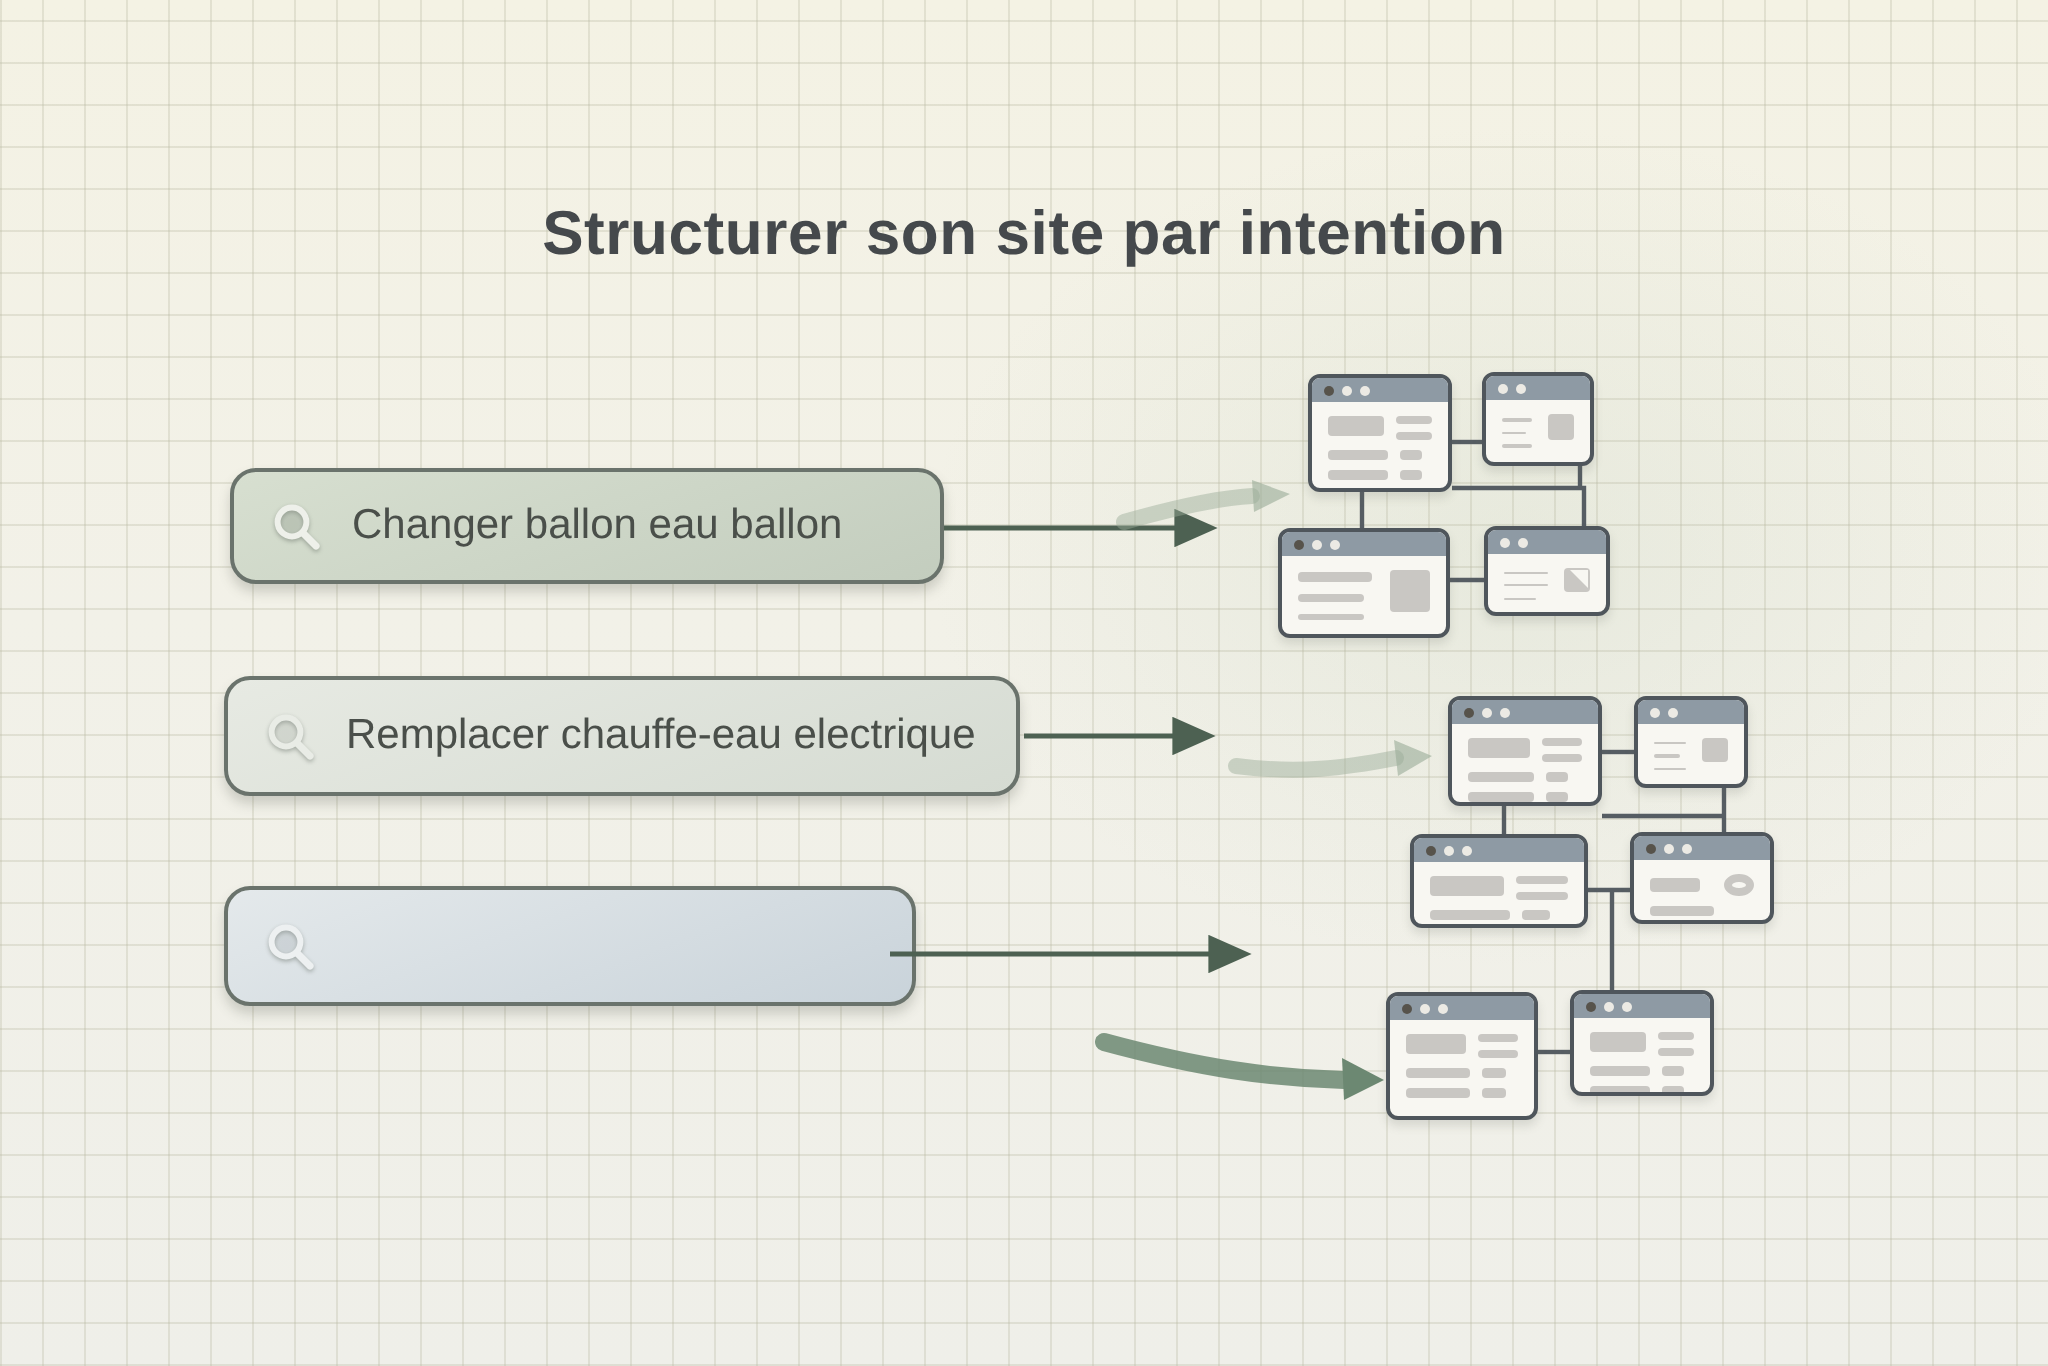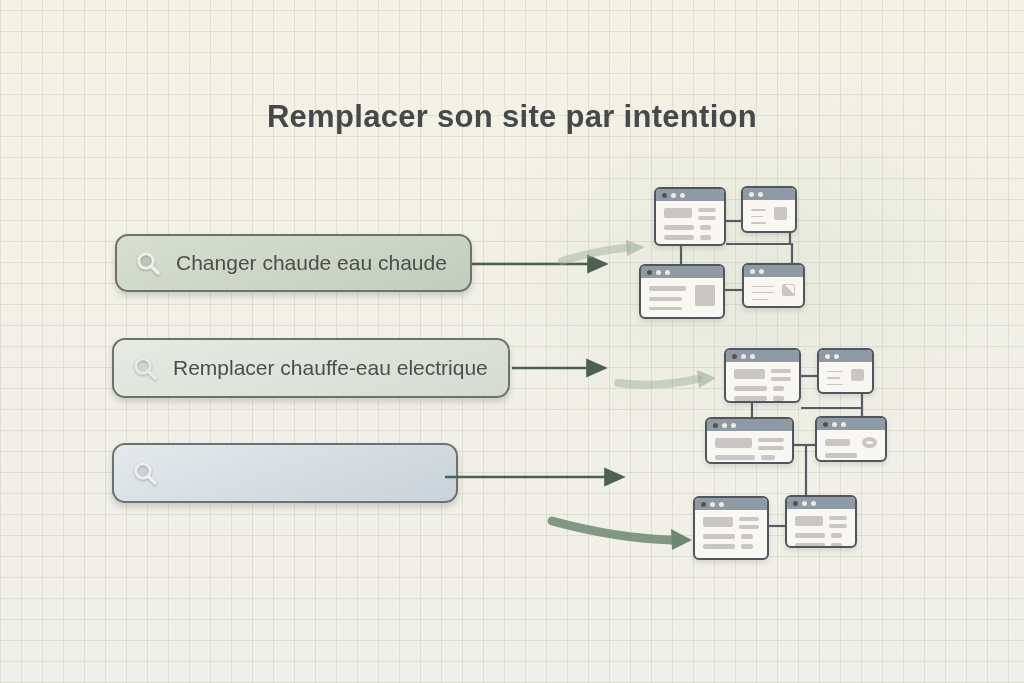--- a/index.html
+++ b/index.html
@@ -55,28 +55,28 @@
   .sq{background:#c9c7c3;border-radius:2px;}
   .imgsq{background:#c9c7c3;border-radius:2px;position:relative;}
   .imgsq:after{content:"";position:absolute;top:1px;right:1px;border-style:solid;border-width:0 9px 9px 0;border-color:transparent #f8f7f2 transparent transparent;}
   .donut{width:15px;height:11px;border-radius:50%;border:4px solid #c9c7c3;box-sizing:border-box;background:#f8f7f2;}
 </style>
 </head>
 <body>
 
 <div class="grid"></div>
 
-<h1 class="title">Remplacer son site par intention</h1>
+<h1 class="title">Structurer son site par intention</h1>
 
 <div class="pill pill-1">
   <svg class="mag" width="27" height="27" viewBox="0 0 27 27">
     <circle cx="11" cy="11" r="7.2" fill="rgba(130,140,128,0.18)" stroke="#eef0ea" stroke-width="3"></circle>
     <line x1="16.5" y1="16.5" x2="23" y2="23" stroke="#eef0ea" stroke-width="3.6" stroke-linecap="round"></line>
   </svg>
-  <span class="q">Changer chaude eau chaude</span>
+  <span class="q">Changer ballon eau ballon</span>
 </div>
 
 <div class="pill pill-2">
   <svg class="mag" width="27" height="27" viewBox="0 0 27 27">
     <circle cx="11" cy="11" r="7.2" fill="rgba(130,140,128,0.12)" stroke="#e9ece6" stroke-width="3"></circle>
     <line x1="16.5" y1="16.5" x2="23" y2="23" stroke="#e9ece6" stroke-width="3.6" stroke-linecap="round"></line>
   </svg>
   <span class="q">Remplacer chauffe-eau electrique</span>
 </div>
 

